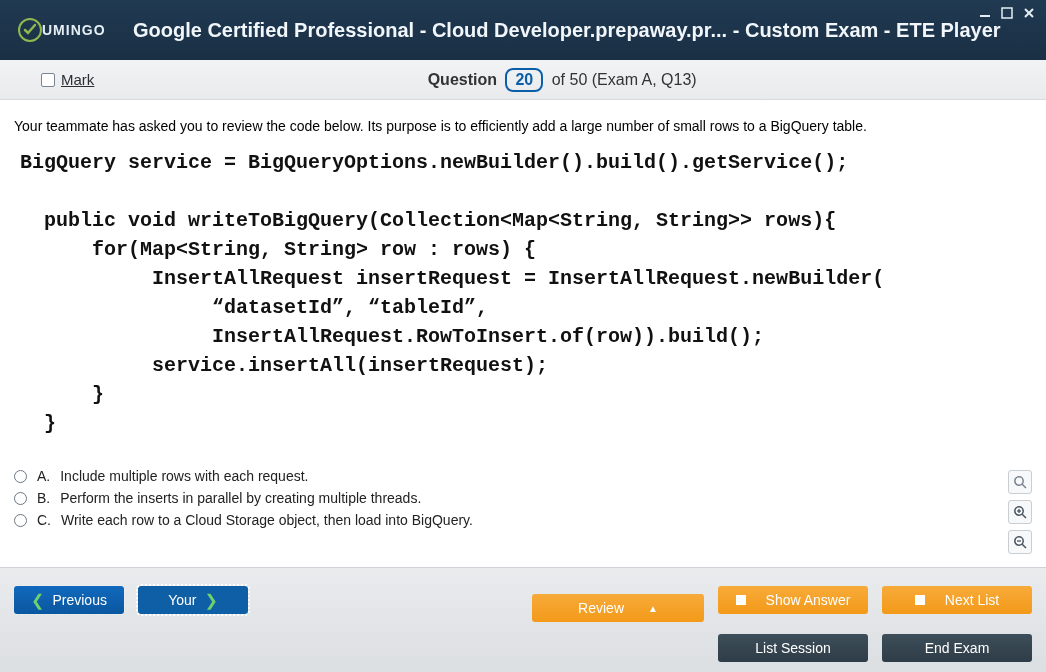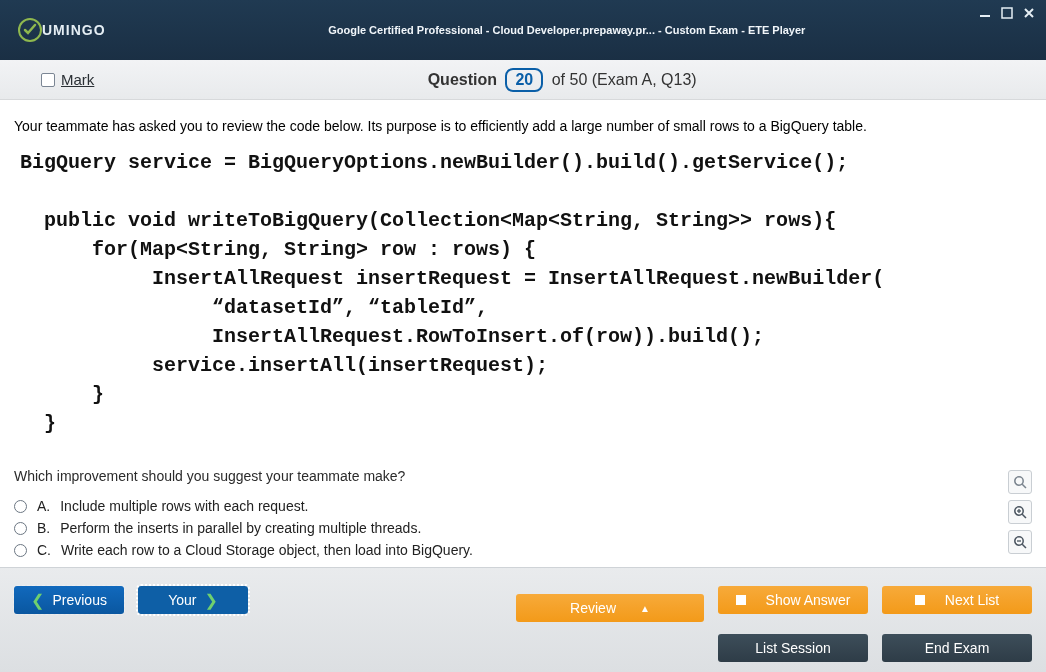--- a/index.html
+++ b/index.html
@@ -1,21 +1,21 @@
 <!DOCTYPE html>
 <html><head>
 <meta charset="utf-8">
 <style>
 * { box-sizing: border-box; margin: 0; padding: 0; }
 body { font-family: "Segoe UI", Arial, sans-serif; background: #fff; width: 1046px; height: 672px; overflow: hidden; display: flex; flex-direction: column; }
 .titlebar { background: linear-gradient(to bottom, #203a52, #1a2f44); height: 60px; display: flex; align-items: center; padding: 0 18px; position: relative; }
 .logo { display: flex; align-items: center; gap: 0; }
 .logo-check { width: 24px; height: 24px; }
 .logo-text { color: #e5eef4; font-size: 14px; font-weight: 700; letter-spacing: 1px; }
-.title-text { flex: 1; text-align: center; color: #f1f6fa; font-size: 11px; font-weight: 600; }
+.title-text { flex: 1; text-align: center; color: #f1f6fa; font-size: 20px; font-weight: 600; }
 .win-controls { position: absolute; top: 6px; right: 10px; display: flex; gap: 8px; color: #e5eef4; font-size: 14px; }
 .win-ctl { width: 14px; height: 14px; display: flex; align-items: center; justify-content: center; color: #e5eef4; }
 .subbar { background: linear-gradient(to bottom, #f2f3f5, #e8eaec); height: 40px; border-bottom: 1px solid #d7d9db; display: flex; align-items: center; padding: 0 16px; }
 .mark-wrap { display: flex; align-items: center; gap: 6px; padding-left: 25px; }
 .mark-check { width: 14px; height: 14px; border: 1px solid #7b8694; border-radius: 2px; background: #fff; }
 .mark-label { font-size: 15px; color: #2a2f34; text-decoration: underline; }
 .qnum-wrap { flex: 1; text-align: center; font-size: 16px; color: #333; }
 .qnum-wrap .q-word { font-weight: 700; }
 .qnum-box { display: inline-block; border: 2px solid #0a5fa8; border-radius: 8px; padding: 1px 8px; font-weight: 700; color: #0a5fa8; margin: 0 4px; }
 .content { flex: 1; overflow: auto; padding: 18px 14px 8px 14px; color: #222; font-size: 14px; }
@@ -27,21 +27,21 @@
 .radio { width: 13px; height: 13px; border: 1.5px solid #6c7783; border-radius: 50%; background: #fff; flex-shrink: 0; }
 .side-tools { position: absolute; right: 14px; bottom: 118px; display: flex; flex-direction: column; gap: 6px; }
 .side-btn { width: 24px; height: 24px; border: 1px solid #c9ced3; background: #f7f8f9; border-radius: 3px; display: flex; align-items: center; justify-content: center; color: #4b5560; }
 .footer { background: linear-gradient(to bottom, #e9ebed, #dcdfe2); padding: 10px 14px 10px 14px; border-top: 1px solid #cfd3d7; }
 .btn-row { display: flex; gap: 14px; align-items: center; }
 .spacer { flex: 1; }
 .btn { height: 28px; border-radius: 3px; font-size: 14px; display: flex; align-items: center; justify-content: center; color: #fff; font-weight: 500; position: relative; }
 .btn.blue { background: linear-gradient(to bottom, #1169bd, #0a57a0); width: 110px; outline: 1px dashed rgba(255,255,255,0.3); }
 .btn.blue.active { background: #0e5fa6; outline: 2px dotted #fff; }
 .btn.orange { background: linear-gradient(to bottom, #f7aa3a, #f39a19); width: 150px; gap: 10px; }
-.btn.orange.wide { width: 188px; margin-top: 16px; }
+.btn.orange.wide { width: 172px; margin-top: 16px; }
 .btn.gray { background: linear-gradient(to bottom, #3d4e5a, #2e3c47); width: 150px; }
 .btn .arrow-l { margin-right: 8px; color: #6fd06f; font-size: 16px; }
 .btn .arrow-r { margin-left: 8px; color: #6fd06f; font-size: 16px; }
 .btn .tri-up { margin-left: 14px; font-size: 10px; }
 .btn .sq { width: 10px; height: 10px; background: #fff; margin-right: 10px; }
 .footer-row2 { display: flex; gap: 14px; align-items: center; margin-top: 12px; justify-content: flex-end; }
 </style>
 </head>
 <body>
 
@@ -90,21 +90,20 @@
   <div class="code-block">BigQuery service = BigQueryOptions.newBuilder().build().getService();
 
   public void writeToBigQuery(Collection&lt;Map&lt;String, String&gt;&gt; rows){
       for(Map&lt;String, String&gt; row : rows) {
            InsertAllRequest insertRequest = InsertAllRequest.newBuilder(
                 “datasetId”, “tableId”,
                 InsertAllRequest.RowToInsert.of(row)).build();
            service.insertAll(insertRequest);
       }
   }</div>
-  <div class="question-prompt">Which improvement should you suggest your teammate make?</div>
   <div class="options">
     <div class="option">
       <span class="radio"></span>
       <span>A.</span>
       <span>Include multiple rows with each request.</span>
     </div>
     <div class="option">
       <span class="radio"></span>
       <span>B.</span>
       <span>Perform the inserts in parallel by creating multiple threads.</span>

